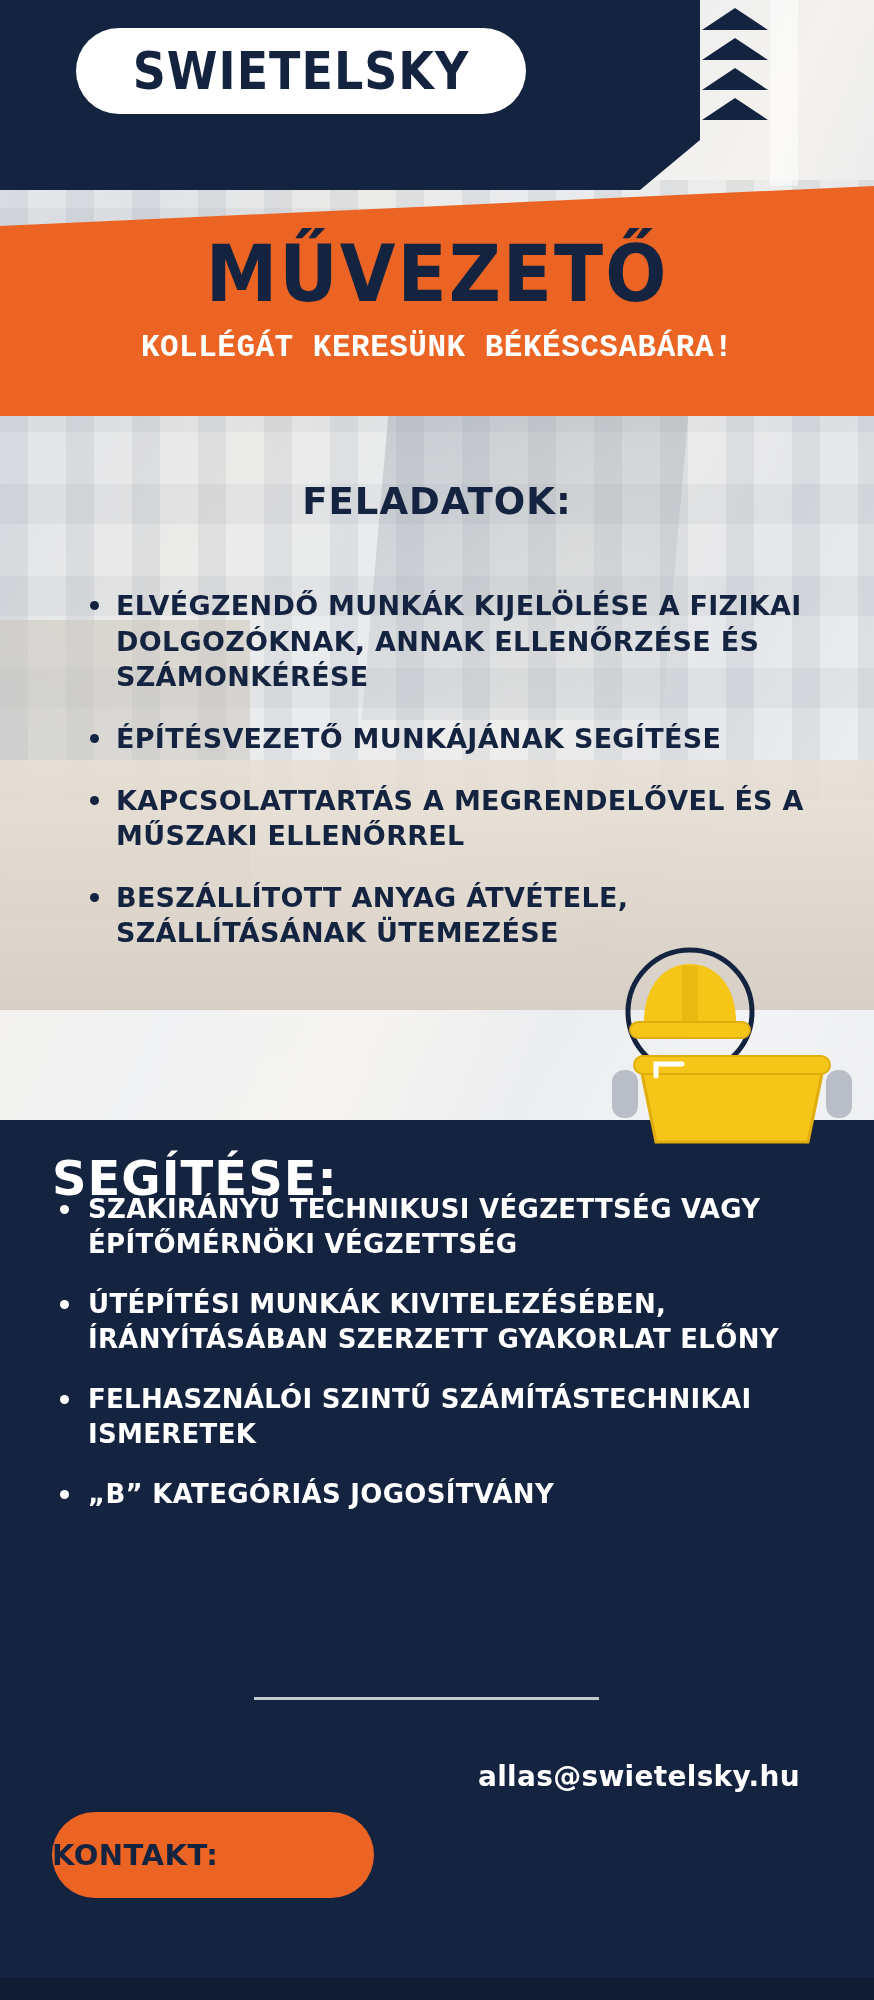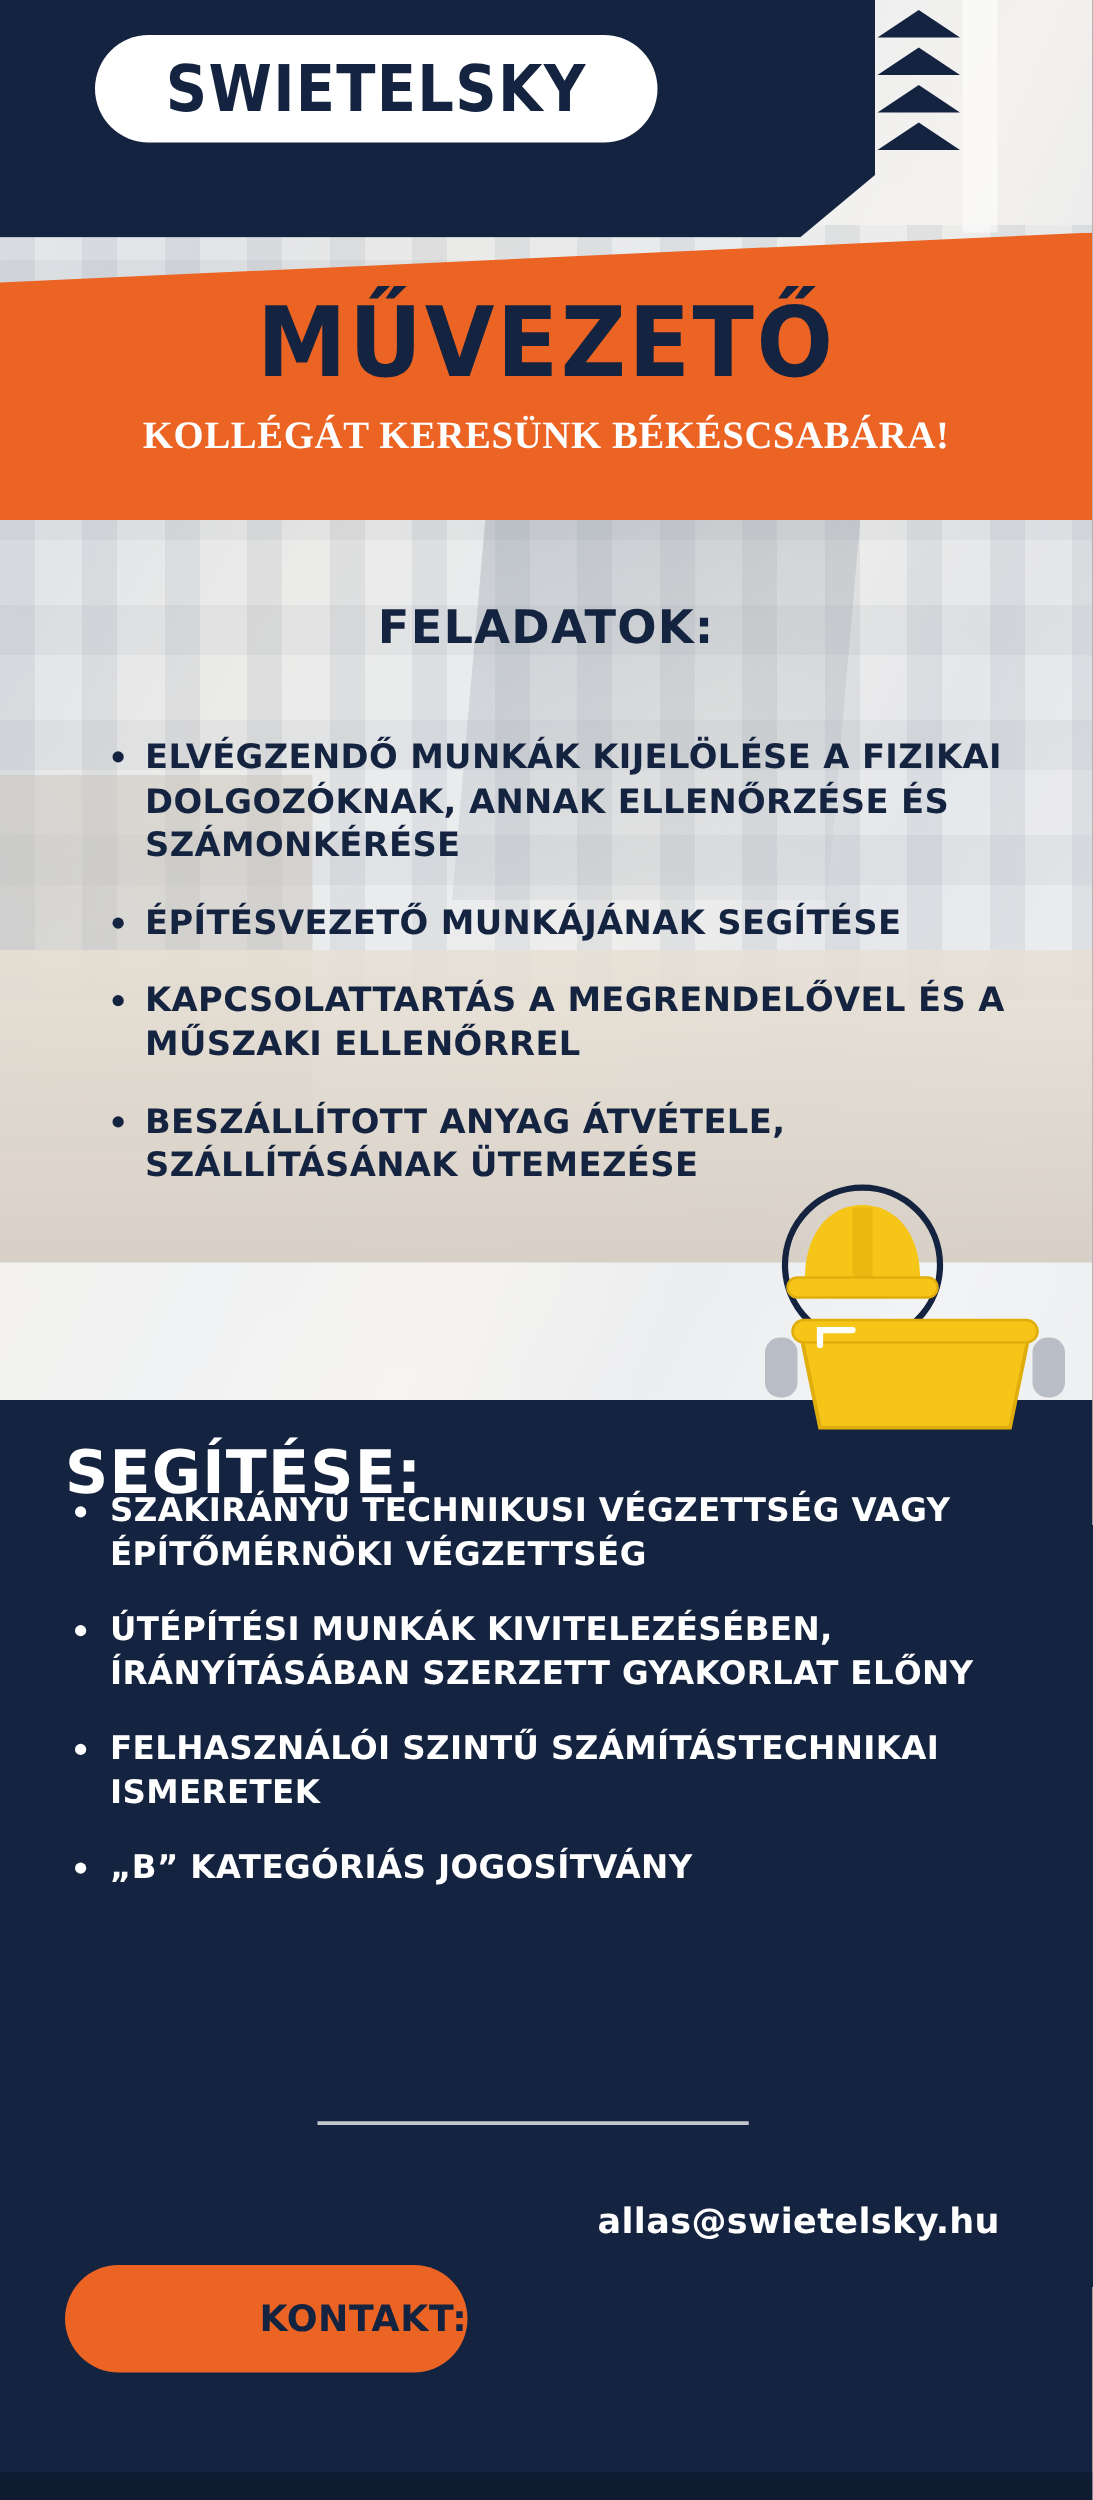--- a/index.html
+++ b/index.html
@@ -137,21 +137,21 @@
     letter-spacing: 2px;
     transform: scaleY(1.08);
   }
   .title-sub {
     position: absolute;
     left: 0; top: 330px;
     width: 874px;
     text-align: center;
     z-index: 5;
     color: #ffffff;
-    font-family: Liberation Serif, serif;
+    font-family: Liberation Mono, monospace;
     font-weight: 700;
     font-size: 31px;
     letter-spacing: 0.5px;
   }
 
   
   .tasks-heading {
     position: absolute;
     left: 0; top: 480px;
     width: 874px;
@@ -259,21 +259,21 @@
   
   .contact-pill {
     position: absolute;
     left: 52px; top: 1812px;
     width: 322px; height: 86px;
     background: #eb6424;
     border-radius: 44px;
     z-index: 7;
     display: flex;
     align-items: center;
-    justify-content: flex-end;
+    justify-content: flex-start;
   }
   .contact-pill-label {
     color: #14233f;
     font-family: "DejaVu Sans", sans-serif;
     font-weight: 700;
     font-size: 29px;
     letter-spacing: 0.5px;
   }
   .contact-lines {
     position: absolute;

